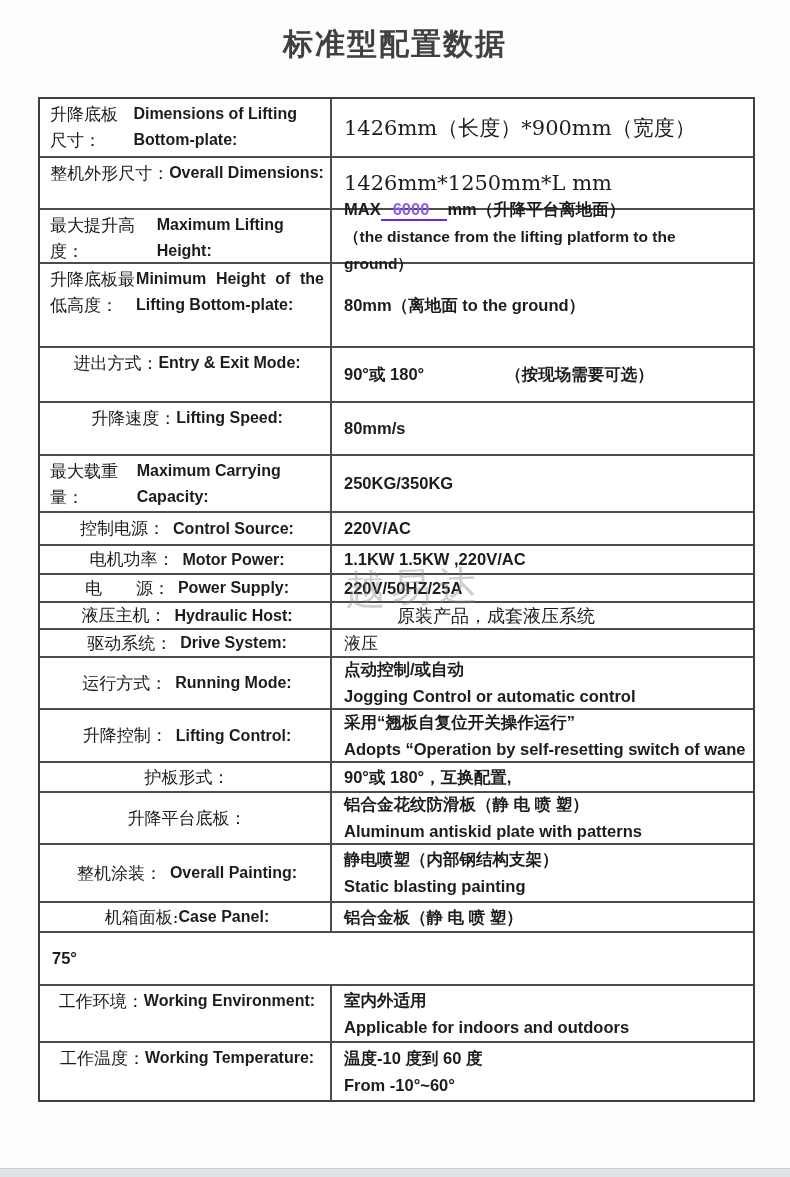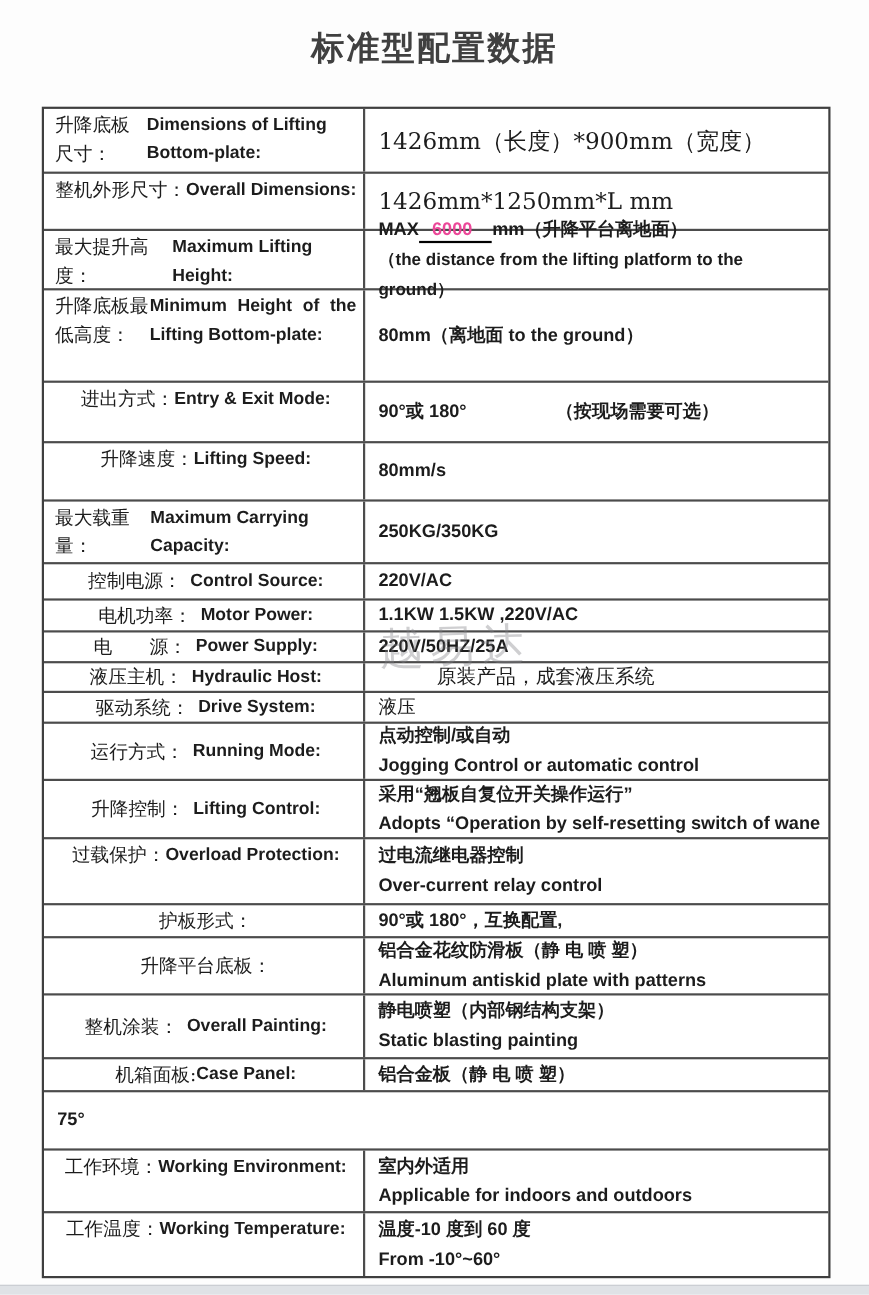--- a/index.html
+++ b/index.html
@@ -80,22 +80,22 @@
   }
   .vline-serif{
     display:block;
     font-family:"DejaVu Serif","Liberation Serif",serif;
     font-size:21px;
     font-weight:normal;
     line-height:28px;
   }
   .indent{padding-left:65px;}
   .max-line .max-num{
-    color:#ec4899;
-    border-bottom:2px solid #000000;
+    color:#8b5cf6;
+    border-bottom:2px solid #6d28d9;
     padding:0 18px 1px 12px;
   }
   .note-gap{margin-left:81px;}
   .watermark{
     position:absolute;
     left:345px;top:560px;
     font-family:"DejaVu Serif","Liberation Serif",serif;
     font-size:40px;
     letter-spacing:6px;
     color:rgba(130,130,135,0.38);
@@ -251,30 +251,20 @@
     <div class="cell label label-inline">
       <span class="zh">升降控制：</span>
       <span class="en">Lifting Control:</span>
     </div>
     <div class="cell value">
       <span class="vline">采用“翘板自复位开关操作运行”</span>
       <span class="vline">Adopts “Operation by self-resetting switch of wane</span>
     </div>
   </div>
 
-  <div class="row h60">
-    <div class="cell label">
-      <span class="zh">过载保护：</span>
-      <span class="en">Overload Protection:</span>
-    </div>
-    <div class="cell value">
-      <span class="vline">过电流继电器控制</span>
-      <span class="vline">Over-current relay control</span>
-    </div>
-  </div>
 
   <div class="row h30">
     <div class="cell label label-inline">
       <span class="zh">护板形式：</span>
     </div>
     <div class="cell value">
       <span class="vline">90°或 180°，互换配置,</span>
     </div>
   </div>
 

